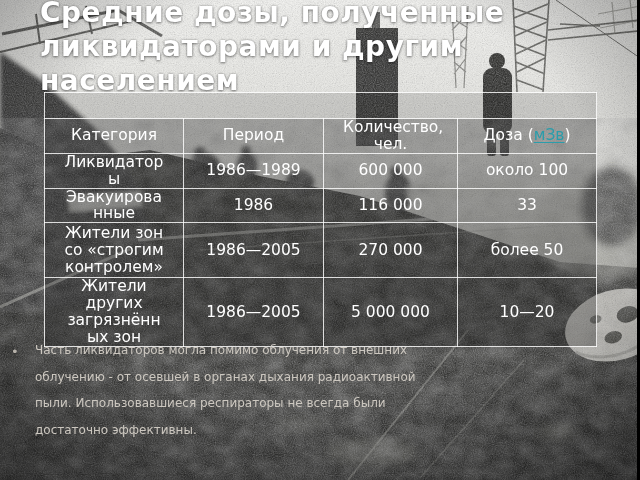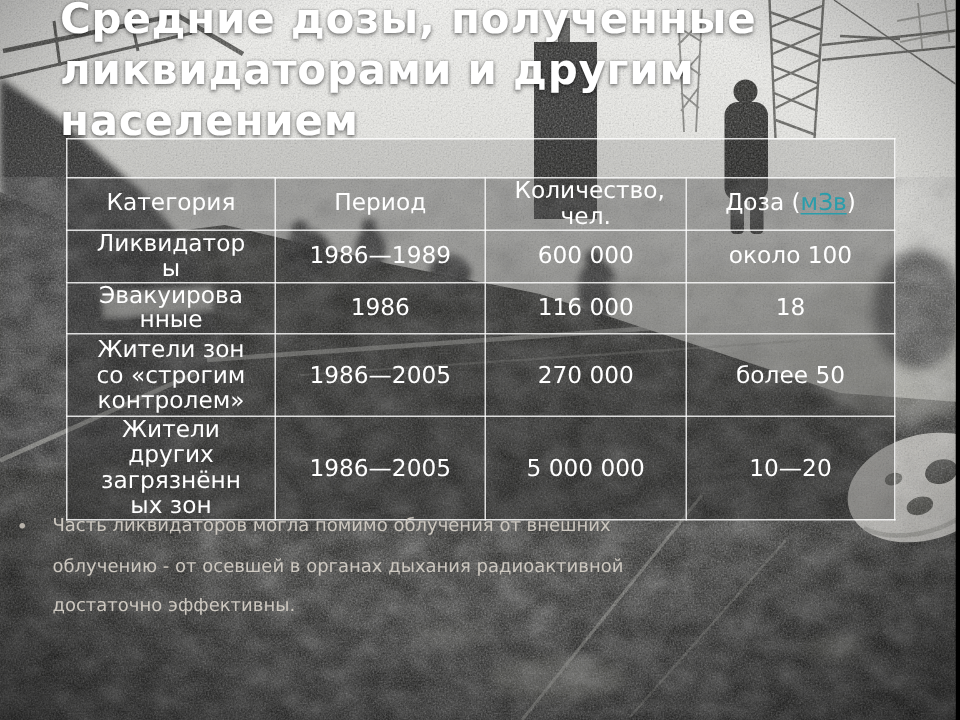--- a/index.html
+++ b/index.html
@@ -201,21 +201,21 @@
       <tr class="r1">
         <td class="cat">Ликвидаторы</td>
         <td>1986—1989</td>
         <td>600 000</td>
         <td>около 100</td>
       </tr>
       <tr class="r2">
         <td class="cat">Эвакуированные</td>
         <td>1986</td>
         <td>116 000</td>
-        <td>18</td>
+        <td>33</td>
       </tr>
       <tr class="r3">
         <td class="cat">Жители зон со «строгим контролем»</td>
         <td>1986—2005</td>
         <td>270 000</td>
         <td>более 50</td>
       </tr>
       <tr class="r4">
         <td class="cat">Жители других загрязнённых зон</td>
         <td>1986—2005</td>
@@ -223,17 +223,18 @@
         <td>10—20</td>
       </tr>
     </tbody>
   </table>
 
   <div class="note">
     <span class="bullet">•</span>
     <div class="ntext" style="color: rgb(205, 200, 192);">
       <div class="nline">Часть ликвидаторов могла помимо облучения от внешних</div>
       <div class="nline">облучению - от осевшей в органах дыхания радиоактивной</div>
+      <div class="nline">пыли. Использовавшиеся респираторы не всегда были</div>
       <div class="nline">достаточно эффективны.</div>
     </div>
   </div>
 
 </div>
 
 </body></html>

